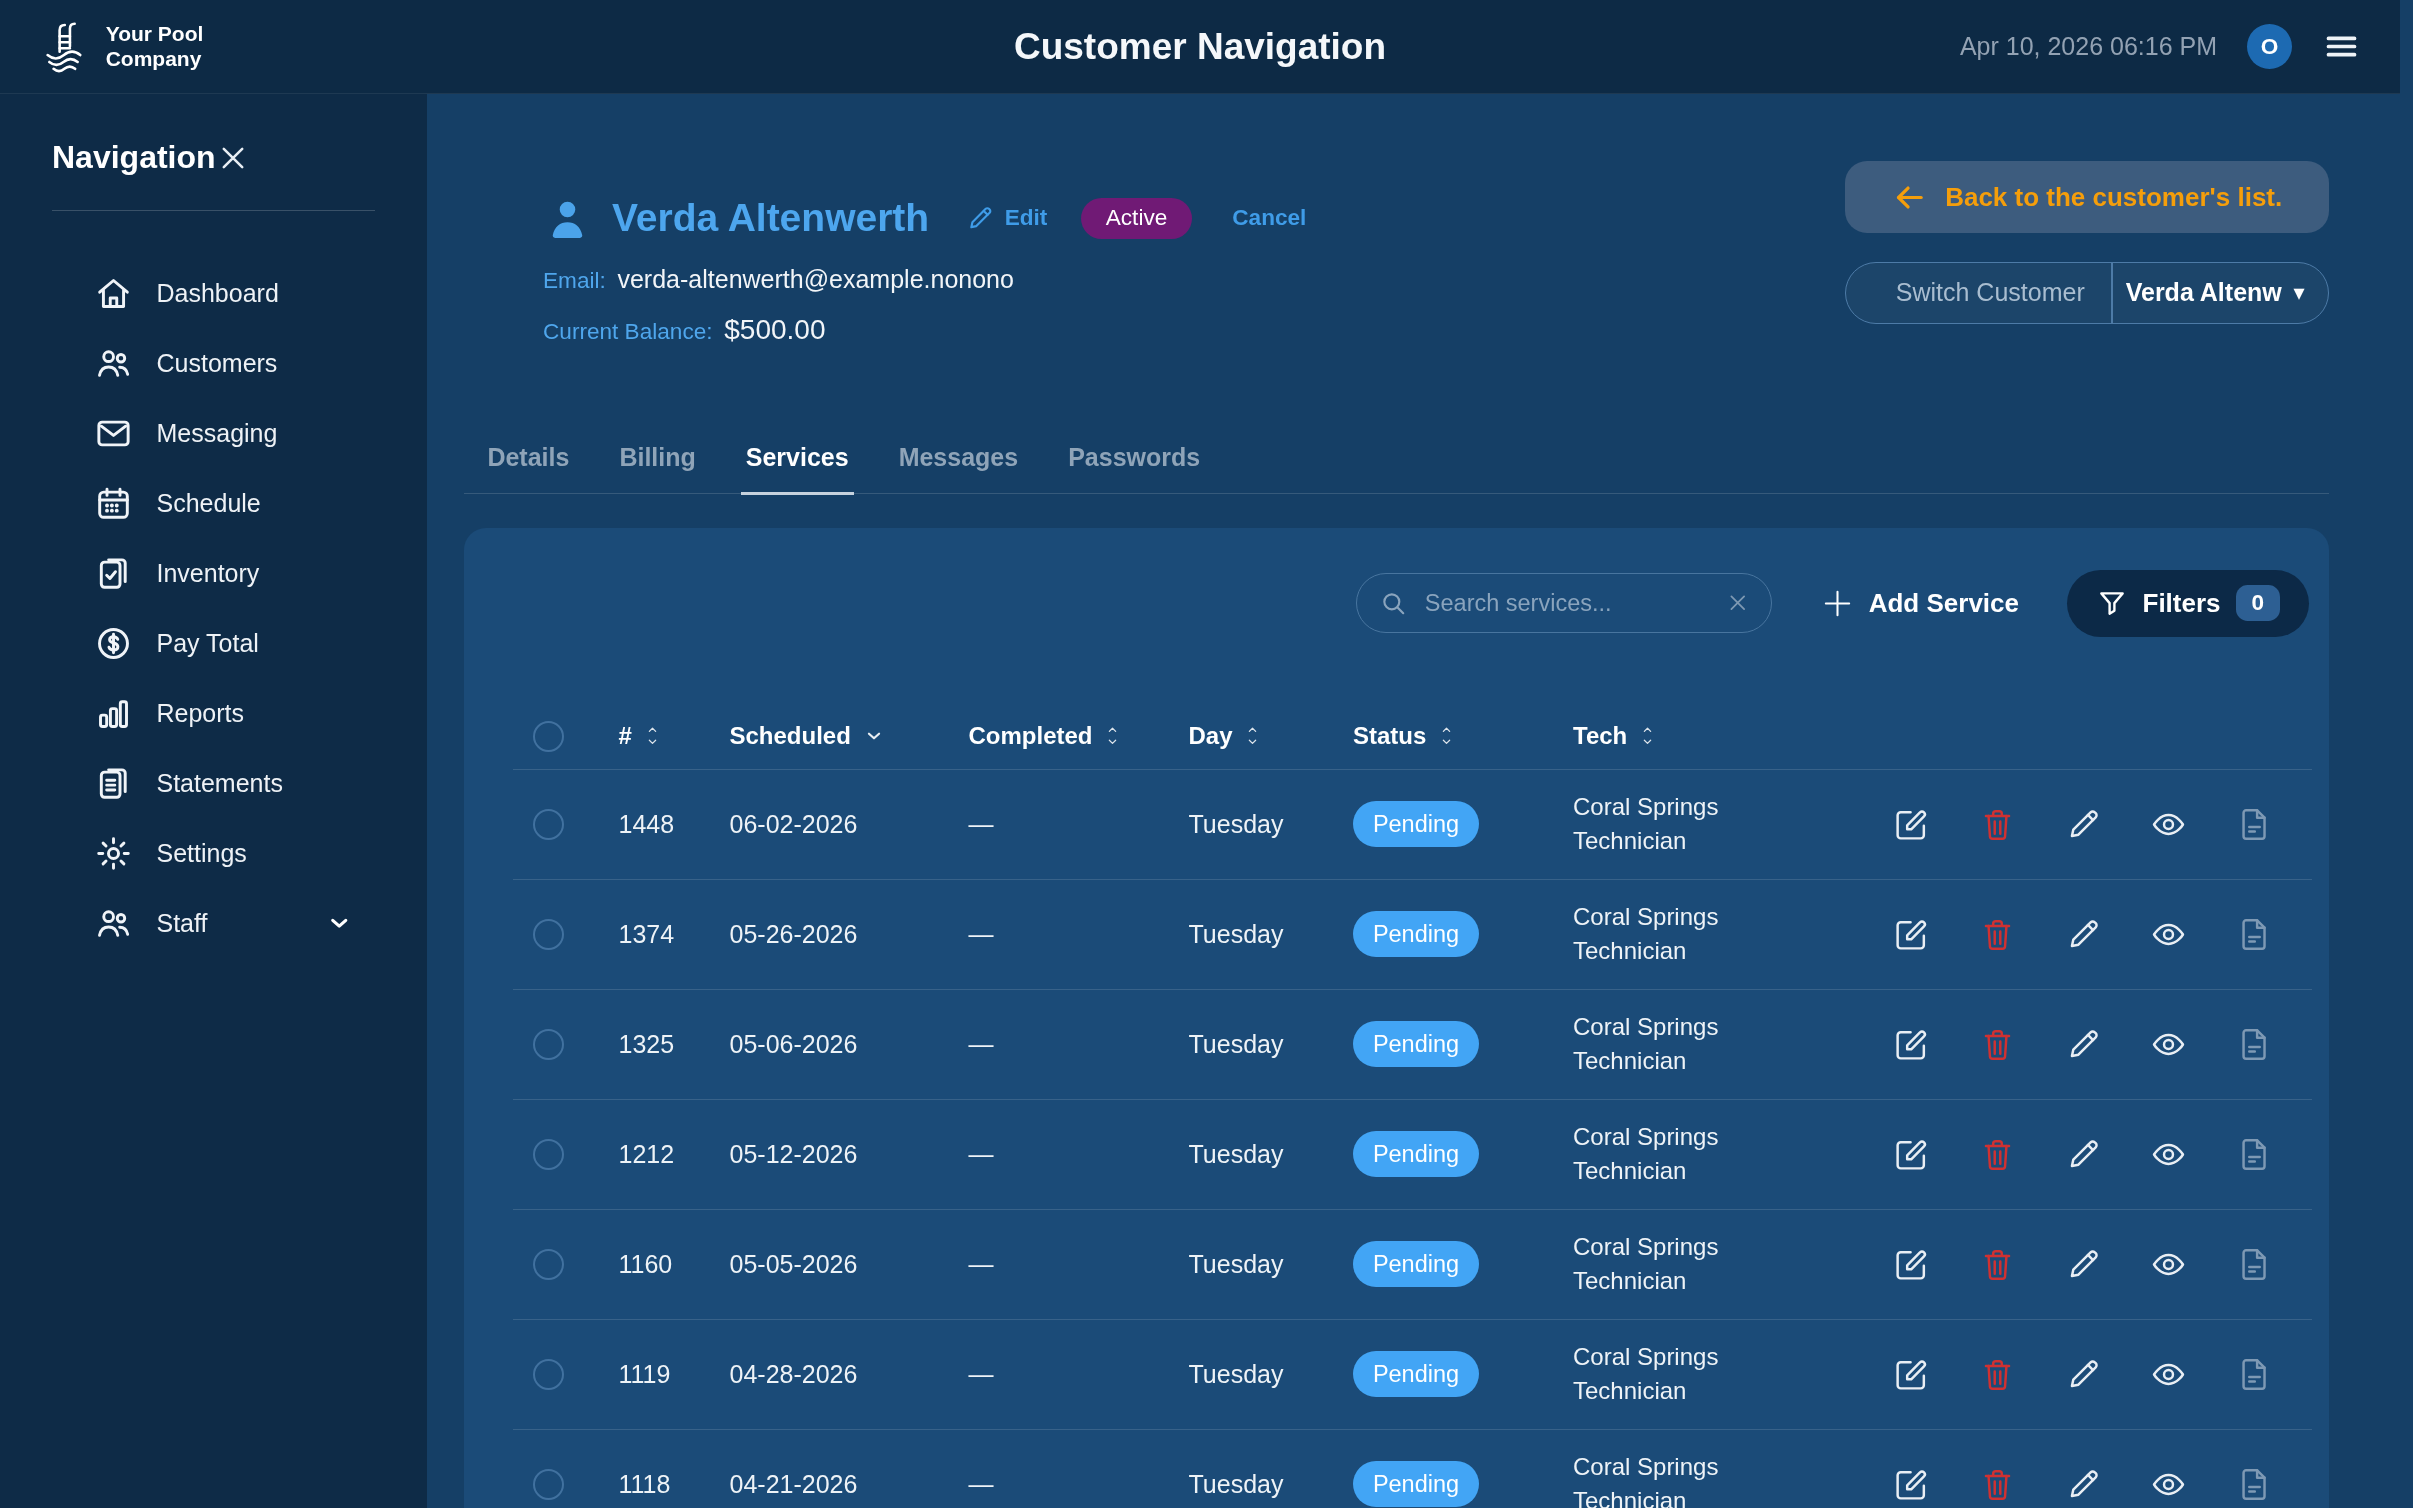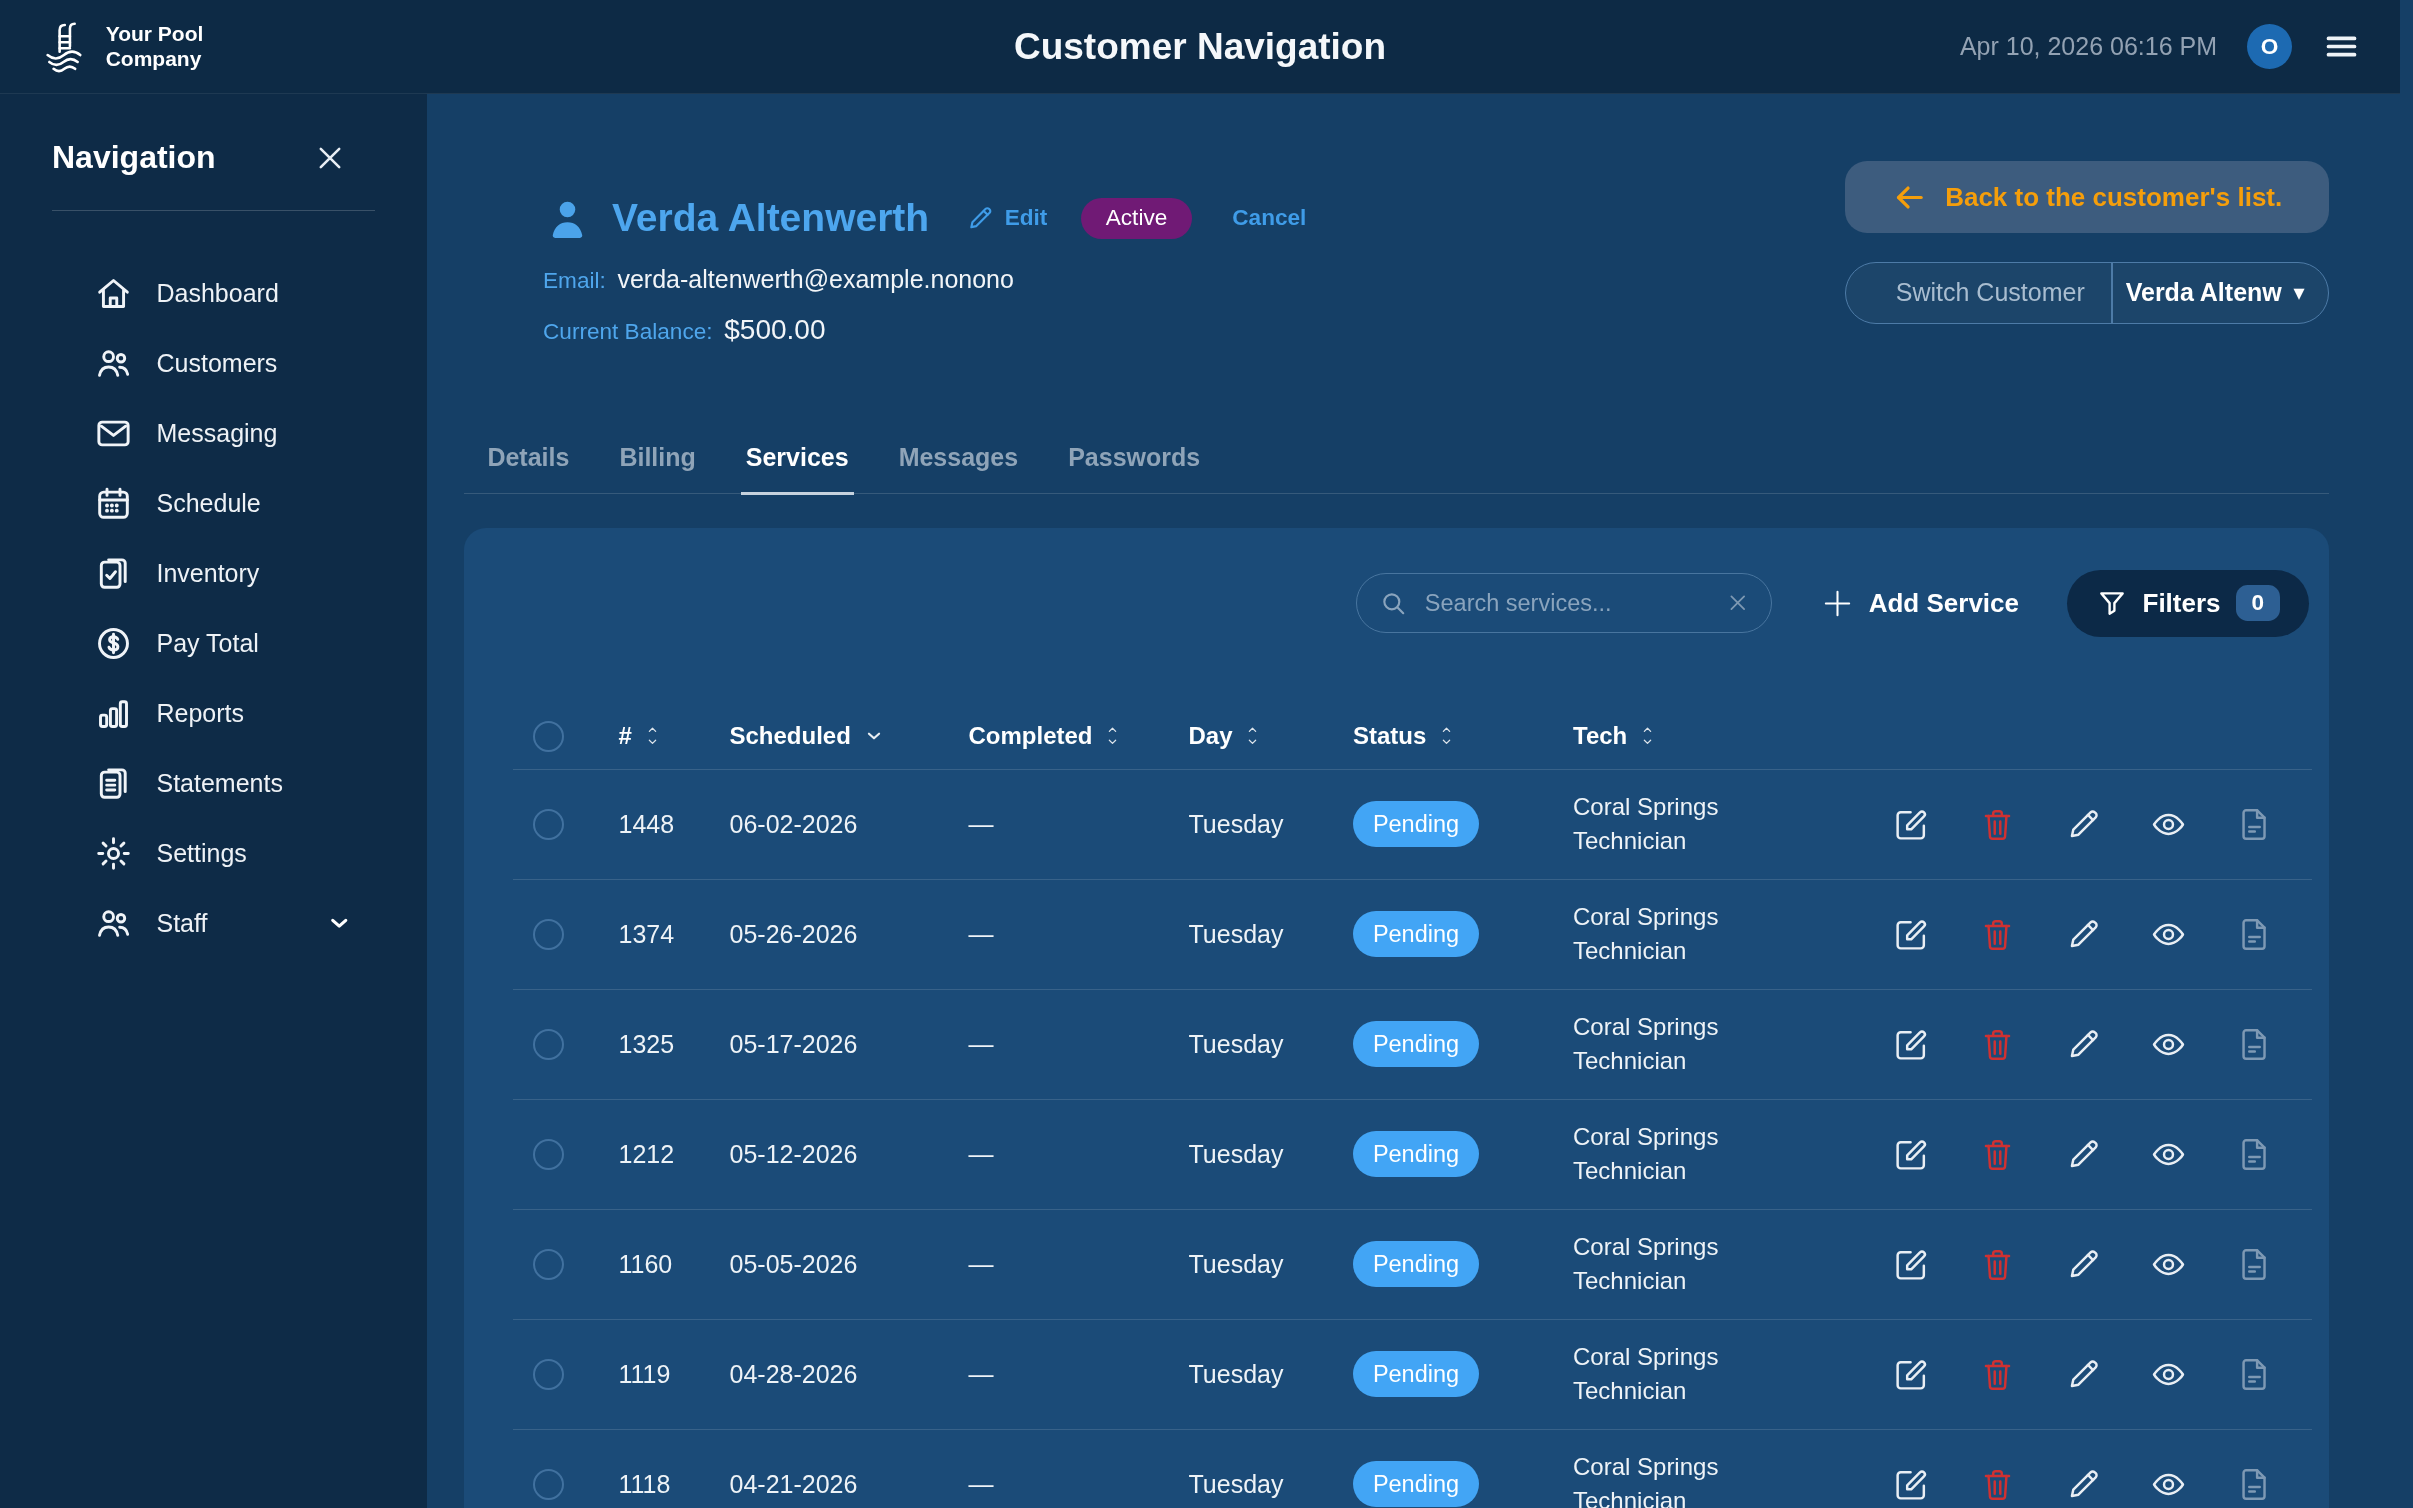--- a/index.html
+++ b/index.html
@@ -30,21 +30,21 @@
   .avatar { width:45px; height:45px; border-radius:50%; background:#1d6ab2; color:#fff;
             font-weight:700; font-size:22.6px; display:flex; align-items:center; justify-content:center; cursor:pointer; }
   .burger { width:39px; height:39px; color:#eef3f7; cursor:pointer; }
   .burger svg { stroke-width:2.3; }
 
   
   .shell { flex:1; display:flex; min-height:0; }
 
   
   .sidebar { flex:0 0 427px; width:427px; background:#0e2b47; padding-top:45px; }
-  .nav-head { display:flex; align-items:center; justify-content:space-between; padding:0 80px 0 52px; }
+  .nav-head { display:flex; align-items:center; padding:0 80px 0 52px; }
   .nav-title { font-size:32px; font-weight:700; color:#fff; }
   .nav-close { width:34px; height:34px; color:#e8eef4; cursor:pointer; }
   .nav-divider { border-top:0.8px solid rgba(255,255,255,.18); margin:34px 52px 0; }
   .menu { margin-top:47px; display:flex; flex-direction:column; }
   .menu-item { height:70px; display:flex; align-items:center; gap:23.5px;
                padding:0 74px 0 94px; color:#eef2f6; font-size:25px; cursor:pointer; }
   .mi-icon { width:39px; height:39px; flex:0 0 39px; color:#f0f4f8; }
   .mi-chev { width:28.5px; height:28.5px; margin-left:auto; color:#fff; }
   .mi-chev svg { stroke-width:2.6; }
 
@@ -545,21 +545,21 @@
                       <path d="M8.6 13.6h6.8M8.6 16.6h3.6"></path>
                     </svg>
                   </span>
                 </div>
               </div>
               <div class="trow">
                 <div class="cell-check">
                   <span class="row-circle"></span>
                 </div>
                 <div class="td td-num">1325</div>
-                <div class="td">05-17-2026</div>
+                <div class="td">05-06-2026</div>
                 <div class="td">—</div>
                 <div class="td">Tuesday</div>
                 <div class="td"><span class="badge-pending">Pending</span></div>
                 <div class="td td-tech">Coral Springs Technician</div>
                 <div class="td-actions">
                   <span class="act light">
                     <svg viewBox="0 0 24 24">
                       <path d="M20 12.8V19a2 2 0 0 1-2 2H5a2 2 0 0 1-2-2V6a2 2 0 0 1 2-2h6.4"></path>
                       <path d="M9.2 15.1v-2.6l8.3-8.3a1.8 1.8 0 0 1 2.6 2.6l-8.3 8.3Z"></path>
                     </svg>

